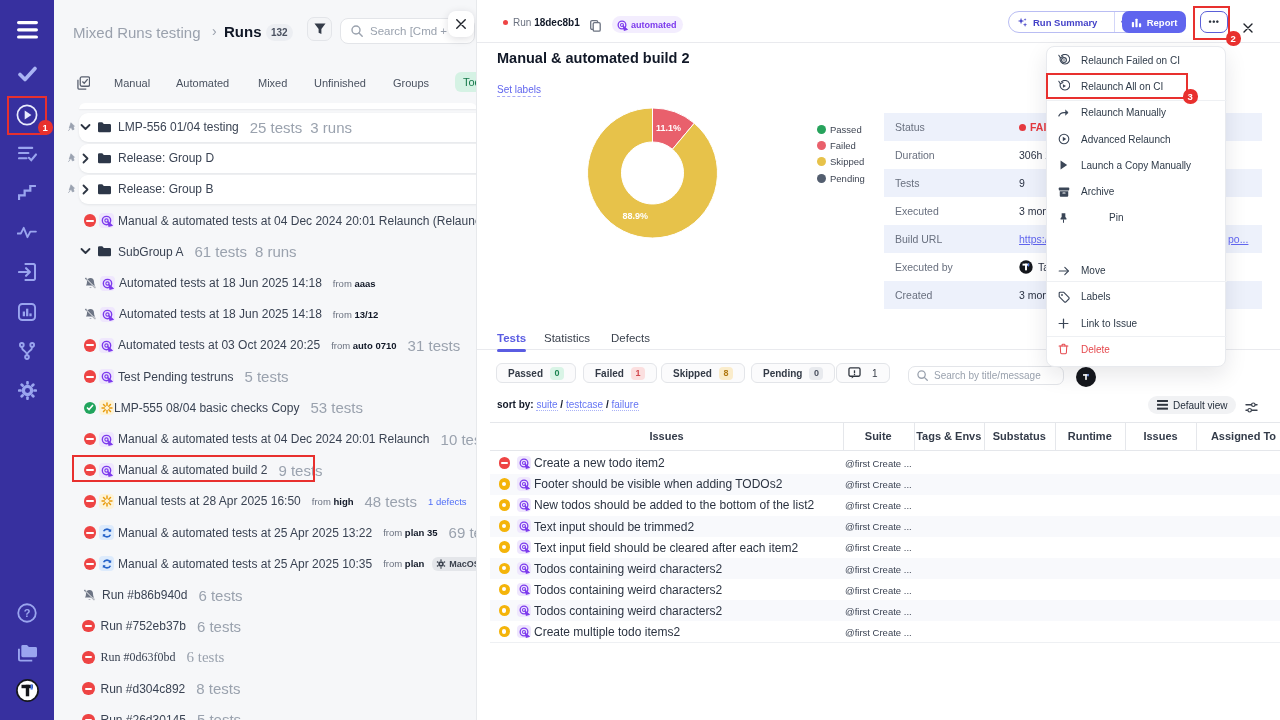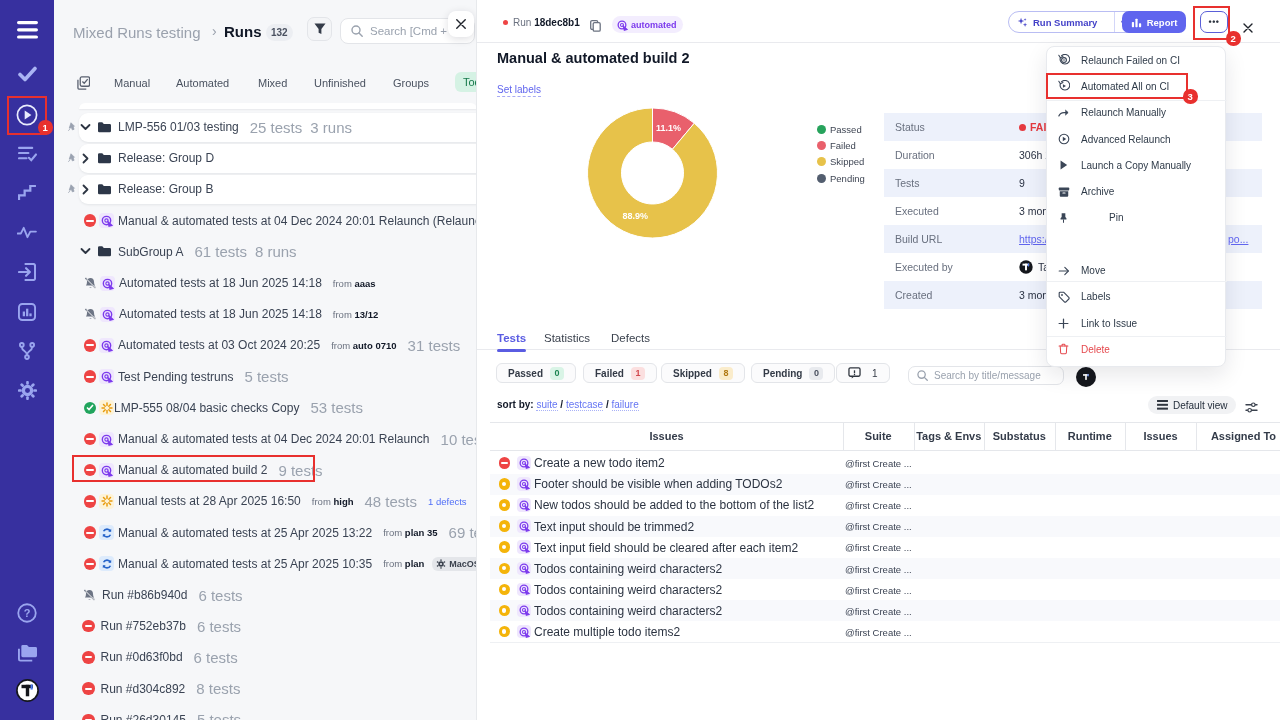--- a/index.html
+++ b/index.html
@@ -238,21 +238,21 @@
           <div class="gcard" style="top:1.5px;"></div>
           <svg style="margin-left:12px;" width="10" height="12" viewBox="0 0 13 13">
             <use href="#pin"></use>
           </svg>
           <svg style="margin-left:4px;" width="11" height="11" viewBox="0 0 11 11">
             <use href="#chevD"></use>
           </svg>
           <svg style="margin-left:6px;" width="15" height="13" viewBox="0 0 15 13">
             <use href="#fold"></use>
           </svg>
-          <span class="rowtitle" style="margin-left:6px;">LMP-556 01/03 testing</span>
+          <span class="rowtitle" style="margin-left:6px;">LMP-556 01/04 testing</span>
           <span class="rowmeta" style="margin-left:11px;">25 tests</span>
           <span class="rowmeta" style="margin-left:8px;">3 runs</span>
         </div>
 <div class="lrow" style="top:31.2px;">
           <div class="gcard" style="top:1.5px;"></div>
           <svg style="margin-left:12px;" width="10" height="12" viewBox="0 0 13 13">
             <use href="#pin"></use>
           </svg>
           <svg style="margin-left:4px;" width="11" height="11" viewBox="0 0 11 11">
             <use href="#chevR"></use>
@@ -433,21 +433,21 @@
             <use href="#bell"></use>
           </svg>
           <span class="rowtitle" style="margin-left:6px;">Run #b86b940d</span>
           <span class="rowmeta" style="margin-left:11px;">6 tests</span>
         </div>
 <div class="lrow" style="top:499.2px;">
           <span class="statusdot minusdot" style="margin-left:28px;"></span>
           <span class="rowtitle" style="margin-left:6px;">Run #752eb37b</span>
           <span class="rowmeta" style="margin-left:11px;">6 tests</span>
         </div>
-<div class="lrow" style="top:530.4px;">
+<div class="lrow" style="top:530.4px;font-family:Liberation Serif, serif;">
           <span class="statusdot minusdot" style="margin-left:28px;"></span>
           <span class="rowtitle" style="margin-left:6px;">Run #0d63f0bd</span>
           <span class="rowmeta" style="margin-left:11px;">6 tests</span>
         </div>
 <div class="lrow" style="top:561.6px;">
           <span class="statusdot minusdot" style="margin-left:28px;"></span>
           <span class="rowtitle" style="margin-left:6px;">Run #d304c892</span>
           <span class="rowmeta" style="margin-left:11px;">8 tests</span>
         </div>
 <div class="lrow" style="top:592.8px;">
@@ -723,21 +723,21 @@
         <span class="ddtxt">Relaunch Failed on CI</span>
       </div>
 <div class="dditem" style="top:26.3px;">
         <span class="ddic">
           <svg width="12" height="12" viewBox="0 0 15 15">
             <path d="M4.5 2.2 A6 6 0 1 1 3 4.5" stroke="#3b4657" stroke-width="1.4" fill="none" stroke-linecap="round" stroke-linejoin="round"></path>
             <path d="M1 1.5 L3 4.8 L6.2 3.2" stroke="#3b4657" stroke-width="1.3" fill="none" stroke-linecap="round" stroke-linejoin="round"></path>
             <path d="M6.2 5.3 L10 7.5 L6.2 9.7 Z" fill="#3b4657"></path>
           </svg>
         </span>
-        <span class="ddtxt">Automated All on CI</span>
+        <span class="ddtxt">Relaunch All on CI</span>
       </div>
 <div class="dditem" style="top:52.6px;">
         <span class="ddic">
           <svg width="13" height="10" viewBox="0 0 14 10">
             <path d="M1 8.5 C1 8.5 2.5 4.5 7 4.5 L10.5 4.5" stroke="#3b4657" stroke-width="1.4" fill="none" stroke-linecap="round" stroke-linejoin="round"></path>
             <path d="M8.5 1.5 L11.8 4.5 L8.5 7.5" fill="#3b4657" stroke="#3b4657" stroke-width="1" stroke-linejoin="round"></path>
           </svg>
         </span>
         <span class="ddtxt">Relaunch Manually</span>
       </div>

